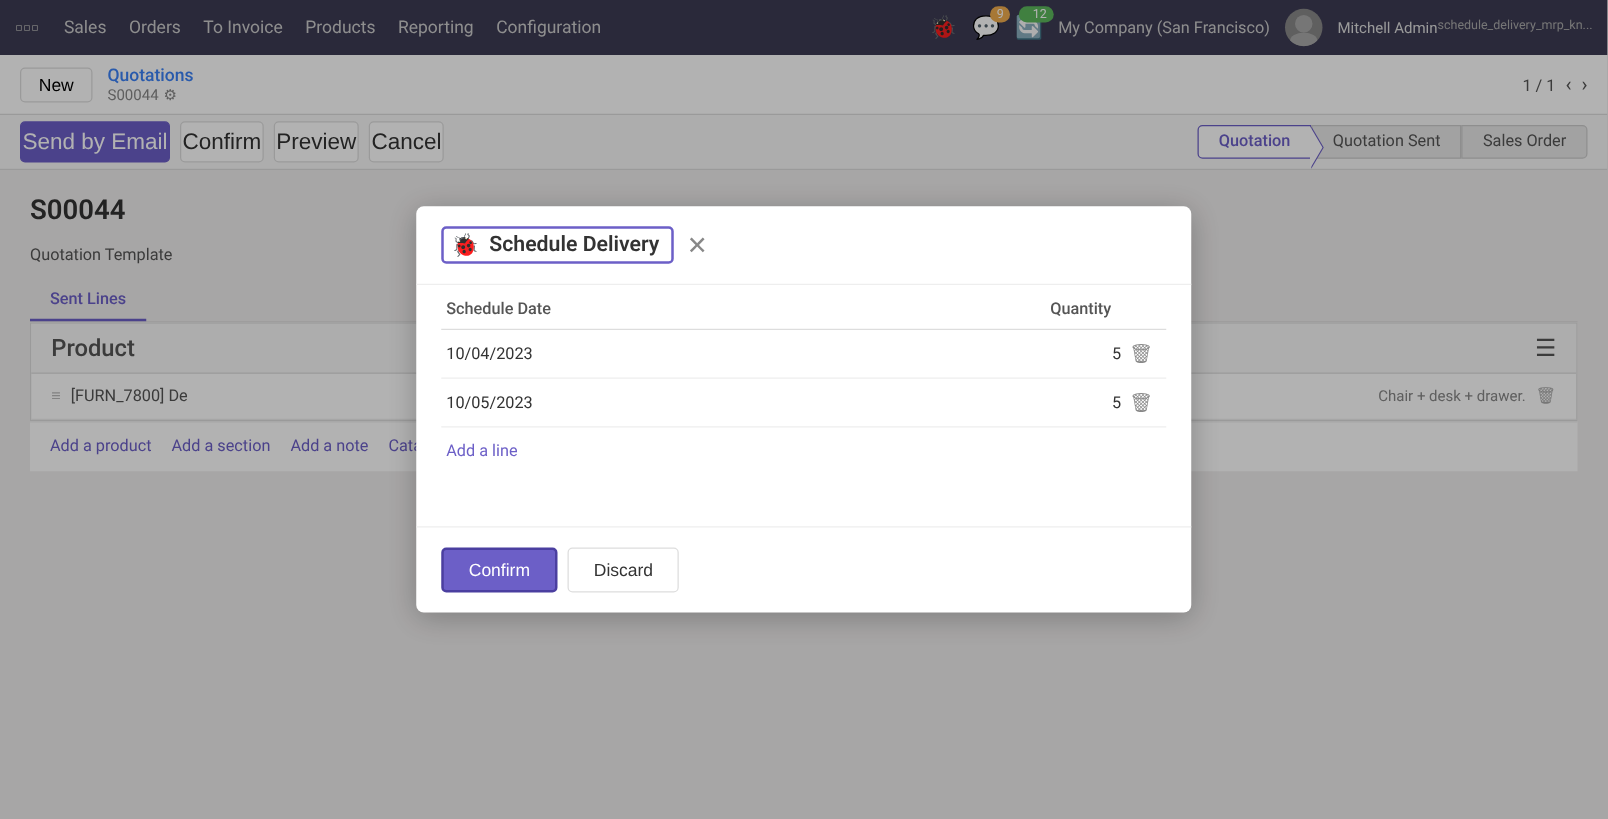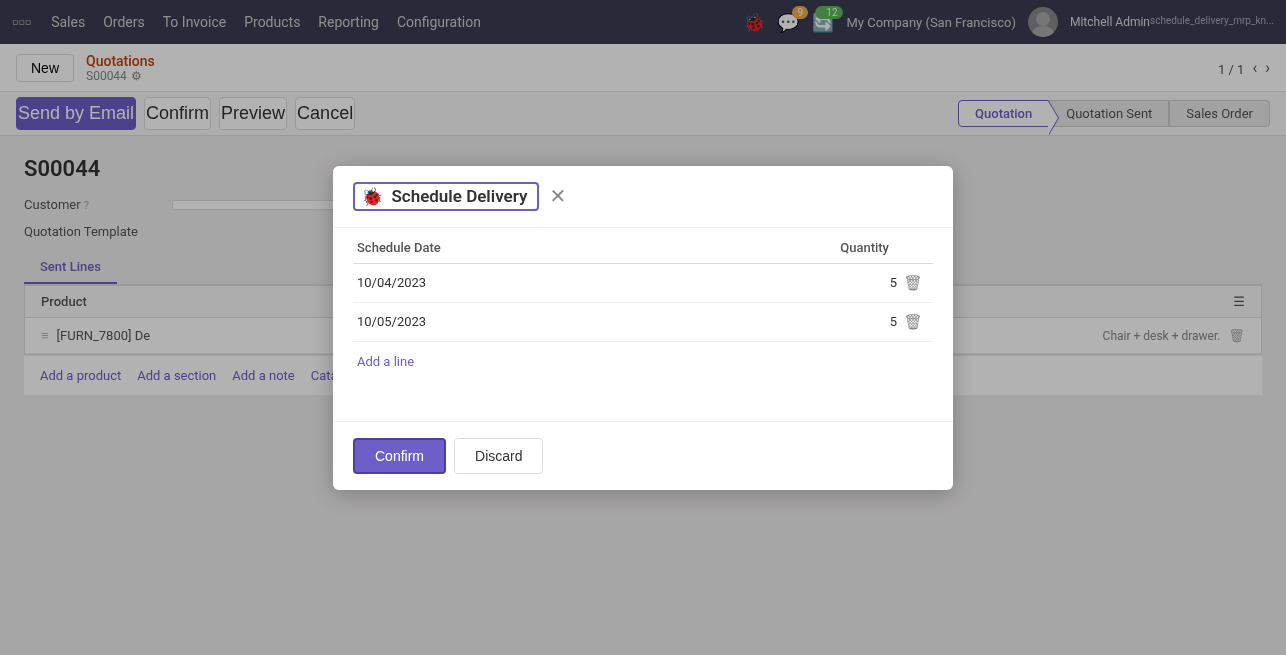--- a/index.html
+++ b/index.html
@@ -38,21 +38,21 @@
     .subnav .new-btn {
       background: #fff;
       border: 1px solid #ddd;
       border-radius: 4px;
       padding: 5px 14px;
       font-size: 14px;
       cursor: pointer;
       font-weight: 500;
     }
     .subnav .breadcrumb-area { display: flex; flex-direction: column; }
-    .subnav .breadcrumb-title { font-size: 14px; font-weight: 500; color: #c2410c; }
+    .subnav .breadcrumb-title { font-size: 14px; font-weight: 500; color: #3b82f6; }
     .subnav .breadcrumb-sub { font-size: 12px; color: #888; display: flex; align-items: center; gap: 4px; }
     .subnav .gear-icon { font-size: 12px; color: #888; cursor: pointer; }
     .subnav .pagination { margin-left: auto; display: flex; align-items: flex-end; gap: 8px; font-size: 13px; color: #555; }
     .subnav .pagination .arr { cursor: pointer; color: #555; font-size: 16px; }
 
     
     .actionbar {
       background: #f8f8f8;
       border-bottom: 1px solid #ddd;
       display: flex;
@@ -132,21 +132,21 @@
     .form-label .help { color: #aaa; font-size: 11px; }
     .form-input { background: #fff; border: 1px solid #ddd; border-radius: 3px; padding: 4px 8px; font-size: 13px; width: 200px; }
 
     
     .tabs-bar { display: flex; border-bottom: 1px solid #ddd; margin-top: 10px; background: transparent; }
     .tab-item { padding: 8px 16px; font-size: 13px; cursor: pointer; color: #555; border-bottom: 2px solid transparent; }
     .tab-item.active { color: #6c5fc7; border-bottom: 2px solid #6c5fc7; font-weight: 500; }
 
     
     .product-table { margin-top: 0; background: #fff; border: 1px solid #ddd; }
-    .product-table-header { display: flex; padding: 8px 16px; background: #f8f8f8; border-bottom: 1px solid #ddd; font-size: 13px; font-weight: 500; color: #555; }
+    .product-table-header { display: flex; padding: 8px 16px; background: #f8f8f8; border-bottom: 1px solid #ddd; font-size: 19px; font-weight: 500; color: #555; }
     .product-row { display: flex; align-items: center; padding: 10px 16px; border-bottom: 1px solid #eee; font-size: 13px; gap: 8px; }
     .product-row .drag-handle { color: #bbb; cursor: grab; }
     .product-row .product-name { flex: 1; color: #555; }
 
     
     .bottom-actions { display: flex; gap: 16px; padding: 12px 16px; background: #fff; border-top: 1px solid #eee; font-size: 13px; }
     .bottom-actions span { color: #6c5fc7; cursor: pointer; }
 
     
     .overlay {
@@ -281,27 +281,20 @@
   <div class="status-pills">
     <div class="status-pill active">Quotation</div>
     <div class="status-pill">Quotation Sent</div>
     <div class="status-pill">Sales Order</div>
   </div>
 </div>
 
 <div class="main-content">
   <div class="record-title">S00044</div>
   <div class="form-row">
-    <span class="form-label">
-      <span>Customer</span>
-      <span class="help"> ?</span>
-    </span>
-    <div class="form-input"></div>
-  </div>
-  <div class="form-row">
     <span class="form-label">Quotation Template</span>
   </div>
   <div class="tabs-bar">
     <div class="tab-item active">Sent Lines</div>
   </div>
   <div class="product-table">
     <div class="product-table-header">
       <span style="flex:1;">Product</span>
       <span>☰</span>
     </div>

